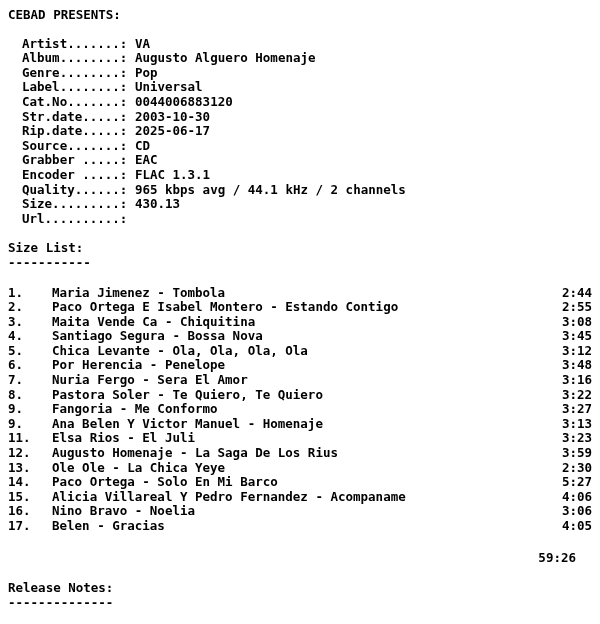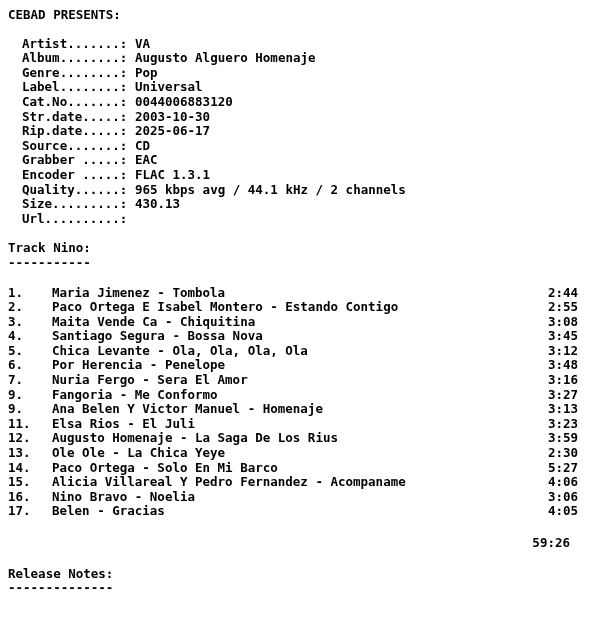--- a/index.html
+++ b/index.html
@@ -10,21 +10,21 @@
   body {
     width: 600px;
     height: 624px;
     font-family: "DejaVu Sans Mono", "Liberation Mono", monospace;
     font-size: 12.5px;
     line-height: 14.6px;
     color: #000000;
     overflow: hidden;
   }
   .page {
-    padding: 8px 22px 0 8px;
+    padding: 8px 8px 0 8px;
     box-sizing: border-box;
     width: 600px;
     height: 624px;
     position: relative;
   }
   .header {
     font-weight: bold;
     margin-bottom: 14px;
     white-space: pre;
   }
@@ -67,48 +67,49 @@
     top: 0;
   }
   .total {
     position: relative;
     height: 14.6px;
     font-weight: bold;
     margin-top: 17px;
   }
   .total-time {
     position: absolute;
-    right: 8px;
+    right: 16px;
     top: 0;
   }
   .notes-block {
     margin-top: 16px;
     font-weight: bold;
   }
 </style>
 </head>
 <body>
 
 <div class="page">
 
   <div class="header">CEBAD PRESENTS:</div>
 
   <div class="info" id="info-block"><div class="info-row"><span>Artist.......:</span> <span>VA</span></div><div class="info-row"><span>Album........:</span> <span>Augusto Alguero Homenaje</span></div><div class="info-row"><span>Genre........:</span> <span>Pop</span></div><div class="info-row"><span>Label........:</span> <span>Universal</span></div><div class="info-row"><span>Cat.No.......:</span> <span>0044006883120</span></div><div class="info-row"><span>Str.date.....:</span> <span>2003-10-30</span></div><div class="info-row"><span>Rip.date.....:</span> <span>2025-06-17</span></div><div class="info-row"><span>Source.......:</span> <span>CD</span></div><div class="info-row"><span>Grabber .....:</span> <span>EAC</span></div><div class="info-row"><span>Encoder .....:</span> <span>FLAC 1.3.1</span></div><div class="info-row"><span>Quality......:</span> <span>965 kbps avg / 44.1 kHz / 2 channels</span></div><div class="info-row"><span>Size.........:</span> <span>430.13</span></div><div class="info-row"><span>Url..........:</span> <span></span></div></div>
 
-  <div class="section-title">Track Nino:</div>
+  <div class="section-title">Size List:</div>
   <div class="rule">-----------</div>
 
   <div class="tracklist" id="tracklist">
       <div class="track"><span class="t-num">1.</span><span class="t-title">Maria Jimenez - Tombola</span><span class="t-time">2:44</span></div>
       <div class="track"><span class="t-num">2.</span><span class="t-title">Paco Ortega E Isabel Montero - Estando Contigo</span><span class="t-time">2:55</span></div>
       <div class="track"><span class="t-num">3.</span><span class="t-title">Maita Vende Ca - Chiquitina</span><span class="t-time">3:08</span></div>
       <div class="track"><span class="t-num">4.</span><span class="t-title">Santiago Segura - Bossa Nova</span><span class="t-time">3:45</span></div>
       <div class="track"><span class="t-num">5.</span><span class="t-title">Chica Levante - Ola, Ola, Ola, Ola</span><span class="t-time">3:12</span></div>
       <div class="track"><span class="t-num">6.</span><span class="t-title">Por Herencia - Penelope</span><span class="t-time">3:48</span></div>
       <div class="track"><span class="t-num">7.</span><span class="t-title">Nuria Fergo - Sera El Amor</span><span class="t-time">3:16</span></div>
+      <div class="track"><span class="t-num">8.</span><span class="t-title">Pastora Soler - Te Quiero, Te Quiero</span><span class="t-time">3:22</span></div>
       <div class="track"><span class="t-num">9.</span><span class="t-title">Fangoria - Me Conformo</span><span class="t-time">3:27</span></div>
       <div class="track"><span class="t-num">9.</span><span class="t-title">Ana Belen Y Victor Manuel - Homenaje</span><span class="t-time">3:13</span></div>
       <div class="track"><span class="t-num">11.</span><span class="t-title">Elsa Rios - El Juli</span><span class="t-time">3:23</span></div>
       <div class="track"><span class="t-num">12.</span><span class="t-title">Augusto Homenaje - La Saga De Los Rius</span><span class="t-time">3:59</span></div>
       <div class="track"><span class="t-num">13.</span><span class="t-title">Ole Ole - La Chica Yeye</span><span class="t-time">2:30</span></div>
       <div class="track"><span class="t-num">14.</span><span class="t-title">Paco Ortega - Solo En Mi Barco</span><span class="t-time">5:27</span></div>
       <div class="track"><span class="t-num">15.</span><span class="t-title">Alicia Villareal Y Pedro Fernandez - Acompaname</span><span class="t-time">4:06</span></div>
       <div class="track"><span class="t-num">16.</span><span class="t-title">Nino Bravo - Noelia</span><span class="t-time">3:06</span></div>
       <div class="track"><span class="t-num">17.</span><span class="t-title">Belen - Gracias</span><span class="t-time">4:05</span></div>
     </div>

